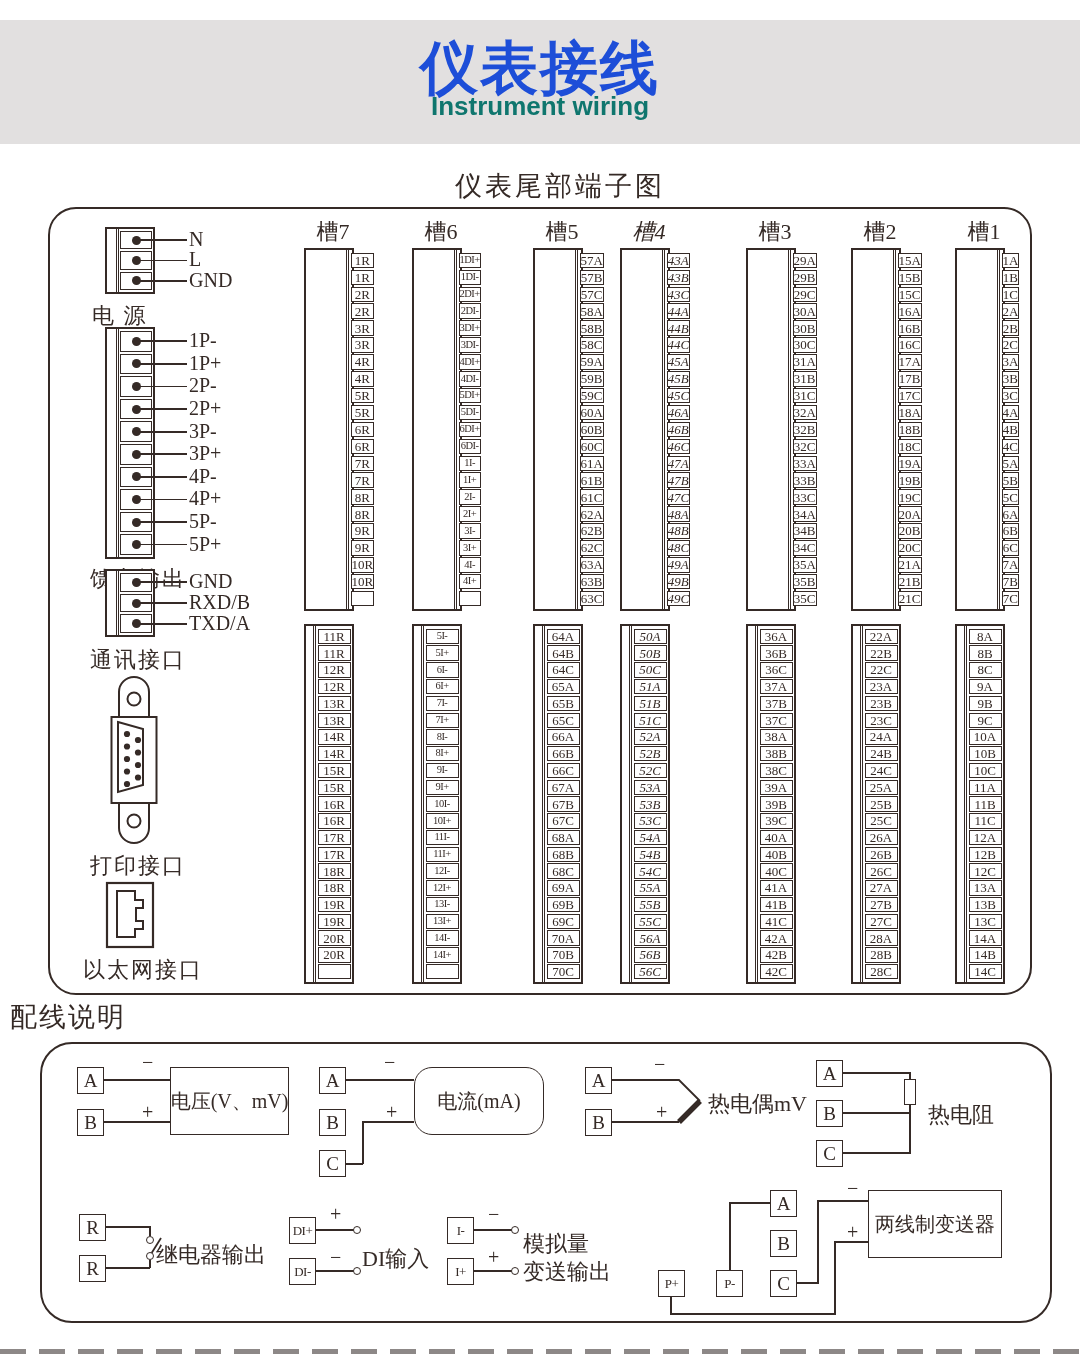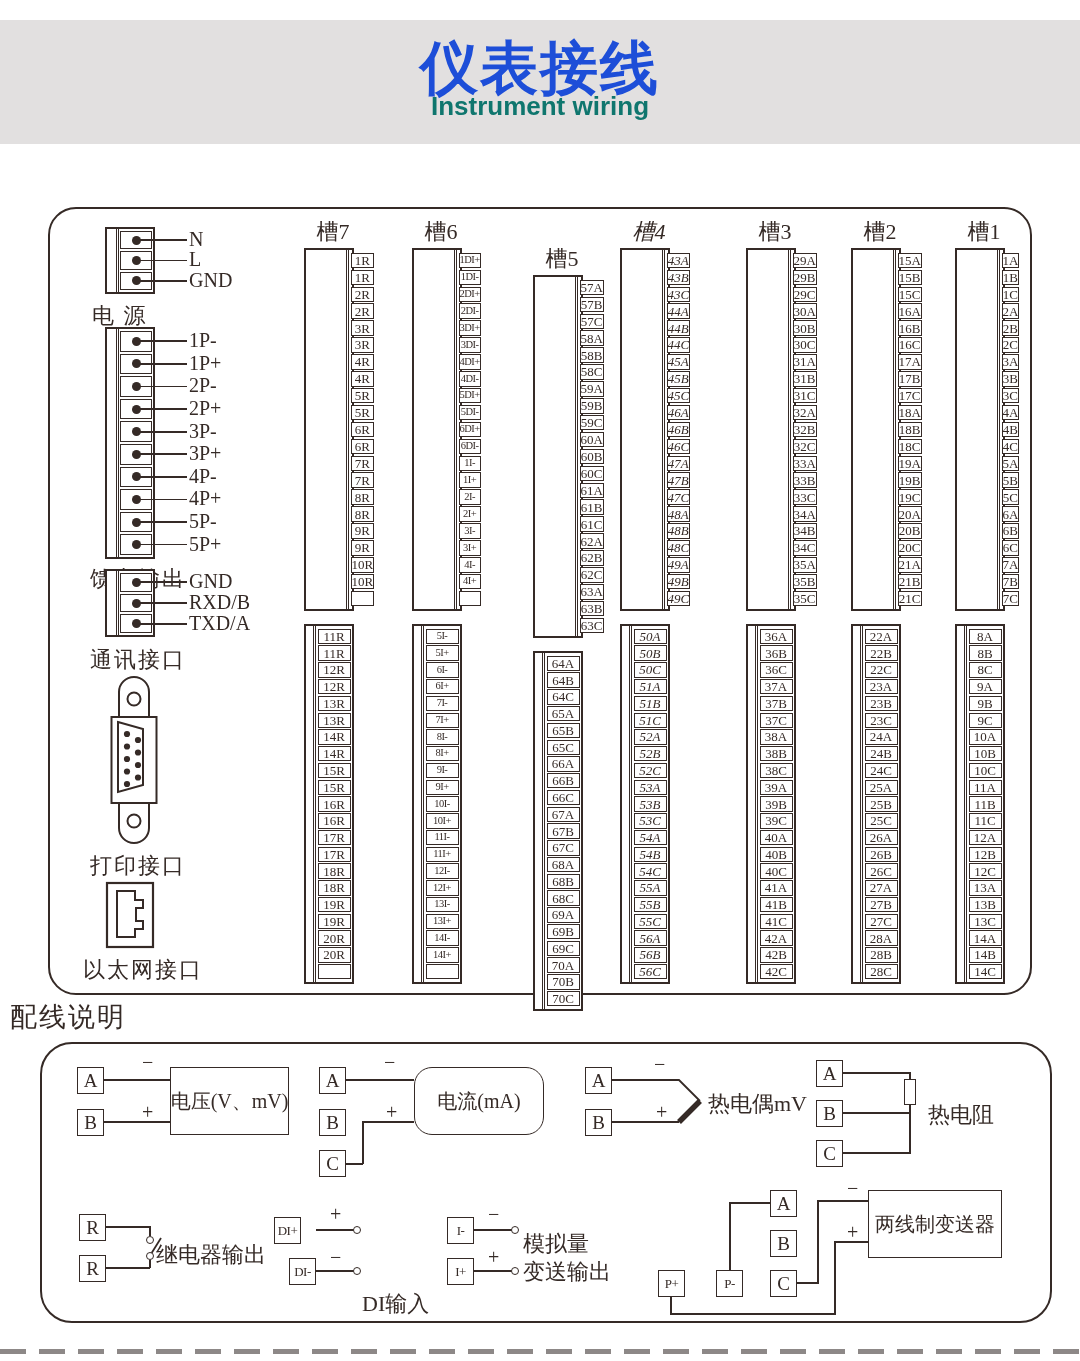--- a/index.html
+++ b/index.html
@@ -60,20 +60,21 @@
 </head>
 <body>
 
 <div class="page">
 
   <header class="band">
     <h1>仪表接线</h1>
     <div class="sub">Instrument wiring</div>
   </header>
 
+  <div class="diagram-title">仪表尾部端子图</div>
 
   <section class="tbox">
 
     <div class="lconn" style="left:55px; top:18px; height:67px;">
       <div class="lstrip"></div>
       <div class="lrows">
           <div class="lrow">
           <span class="ldot"></span>
           <span class="lwire"></span>
           <span class="llabel">N</span>
@@ -302,21 +303,21 @@
             <div class="tcell">12I+</div>
             <div class="tcell">13I-</div>
             <div class="tcell">13I+</div>
             <div class="tcell">14I-</div>
             <div class="tcell">14I+</div>
             <div class="tcell"></div>
           </div>
         </div>
     </div>
 
-    <div class="slot" style="left:483px;margin-top:27px;">
+    <div class="slot" style="left:483px;">
       <div class="slot-head">槽5</div>
       <div class="tblock tb-top">
           <div class="tstrip"></div>
         <div class="tcells">
             <div class="tcell">57A</div>
             <div class="tcell">57B</div>
             <div class="tcell">57C</div>
             <div class="tcell">58A</div>
             <div class="tcell">58B</div>
             <div class="tcell">58C</div>
@@ -640,29 +641,29 @@
     <div class="wv" style="left:107px; top:182px; height:10px;"></div>
     <div class="node" style="left:104px; top:192px;"></div>
     <svg style="position:absolute; left:106px; top:190px;" width="18" height="24" viewBox="0 0 18 24">
       <path class="ln" d="M3,20 L13,4" stroke-width="1.8"></path>
     </svg>
     <div class="node" style="left:104px; top:208px;"></div>
     <div class="wh" style="left:63px; top:223px; width:45px;"></div>
     <div class="wv" style="left:107px; top:216px; height:8px;"></div>
     <div class="wlab" style="left:114px; top:196px;">继电器输出</div>
 
-    <div class="sq small" style="left:232px; top:173px;">DI+</div>
+    <div class="sq small" style="left:247px; top:173px;">DI+</div>
     <span class="sign" style="left:288px; top:160px;">+</span>
     <div class="wh" style="left:274px; top:185px; width:38px;"></div>
     <div class="node" style="left:311px; top:182px;"></div>
     <div class="sq small" style="left:247px; top:214px;">DI-</div>
     <span class="sign" style="left:288px; top:203px;">−</span>
     <div class="wh" style="left:274px; top:226px; width:38px;"></div>
     <div class="node" style="left:311px; top:223px;"></div>
-    <div class="wlab" style="left:320px; top:200px;margin-top:45px;">DI输入</div>
+    <div class="wlab" style="left:320px; top:200px;">DI输入</div>
 
     <div class="sq small" style="left:405px; top:173px;">I-</div>
     <span class="sign" style="left:446px; top:160px;">−</span>
     <div class="wh" style="left:432px; top:185px; width:38px;"></div>
     <div class="node" style="left:469px; top:182px;"></div>
     <div class="sq small" style="left:405px; top:214px;">I+</div>
     <span class="sign" style="left:446px; top:203px;">+</span>
     <div class="wh" style="left:432px; top:226px; width:38px;"></div>
     <div class="node" style="left:469px; top:223px;"></div>
     <div class="wlab" style="left:481px; top:186px; line-height:1.25;">

